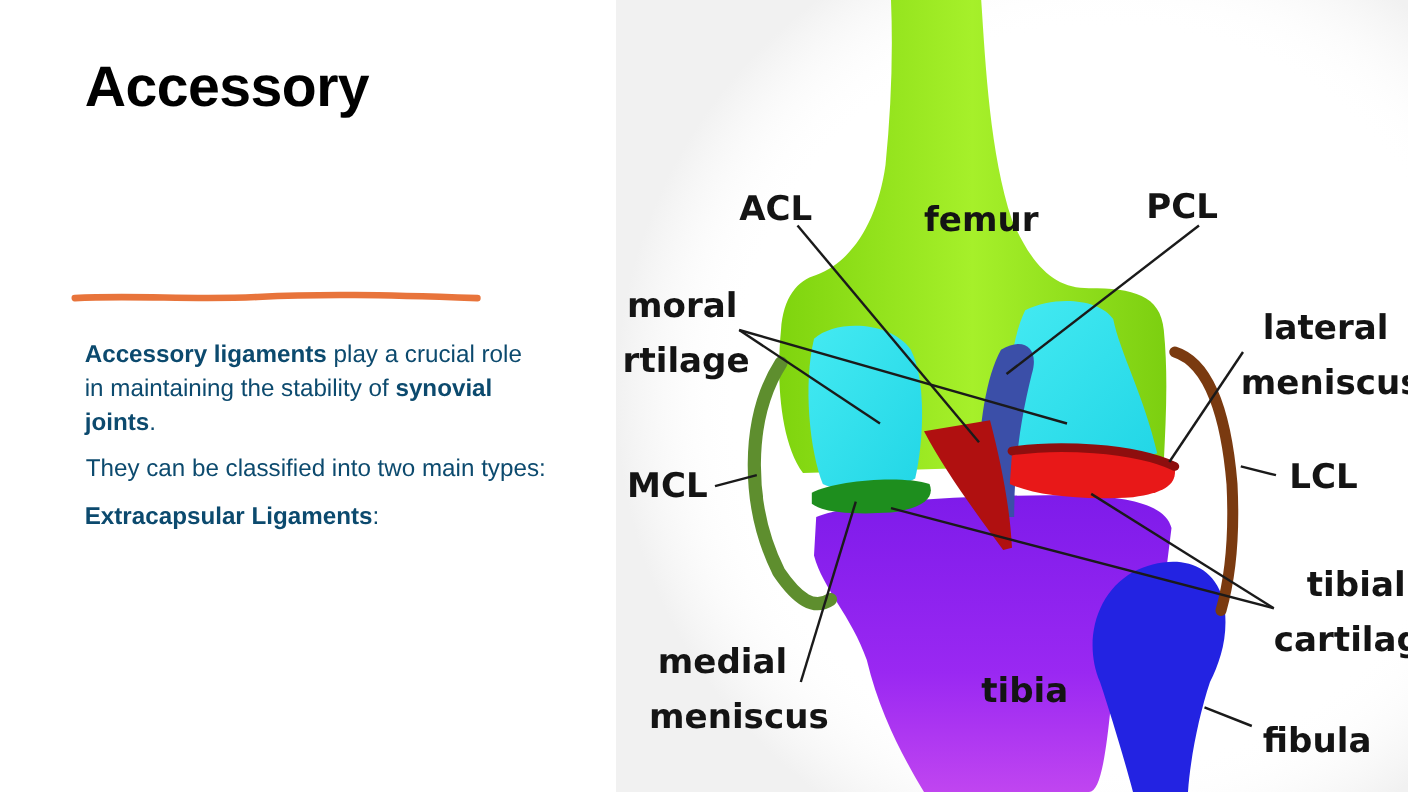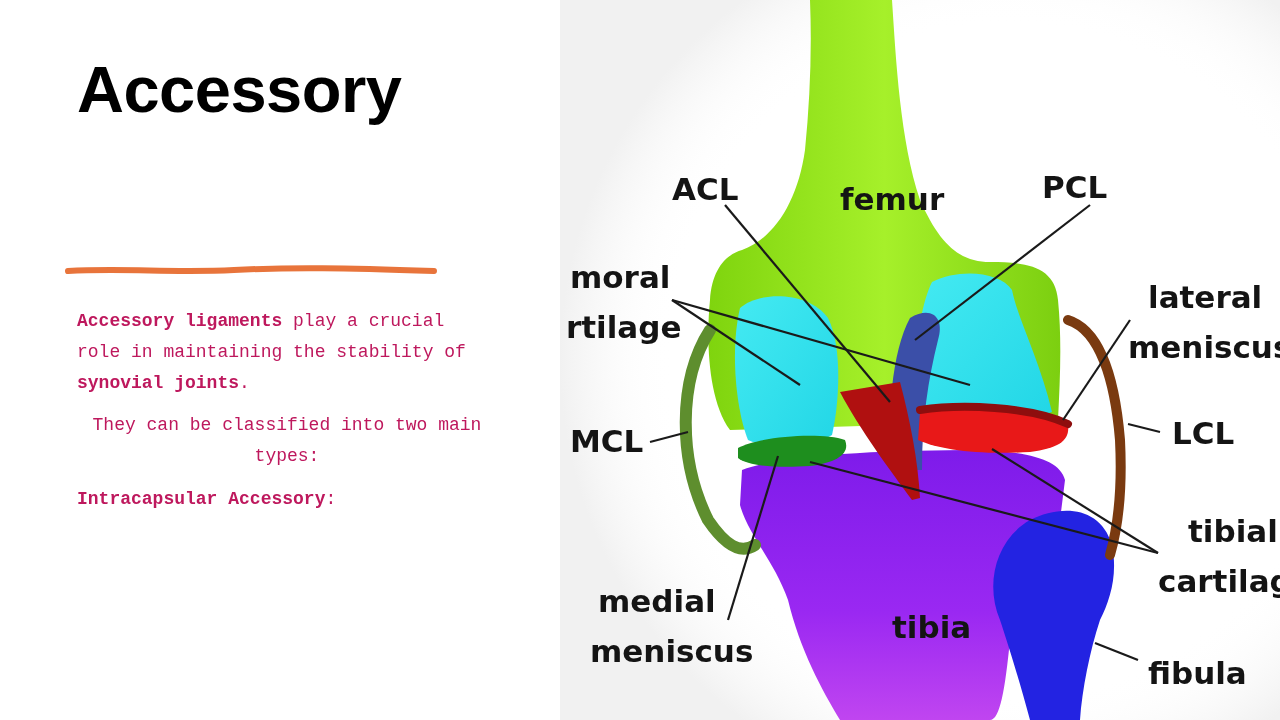--- a/index.html
+++ b/index.html
@@ -13,45 +13,45 @@
     .slide {
       position: relative;
       width: 1280px;
       height: 720px;
       background: #ffffff;
       overflow: hidden;
     }
     .title {
       position: absolute;
       left: 77px;
-      top: 60px;
+      top: 50px;
       margin: 0;
       font-family: "Liberation Sans", sans-serif;
       font-weight: bold;
-      font-size: 65px;
+      font-size: 52px;
       line-height: 59px;
       color: #000000;
       letter-spacing: -0.5px;
     }
     .title span { display: block; }
     .divider {
       position: absolute;
       left: 64px;
       top: 262px;
       width: 374px;
       height: 18px;
     }
     .body-text {
       position: absolute;
       left: 77px;
       top: 306px;
       width: 420px;
-      font-family: Liberation Mono, monospace;
-      font-size: 18px;
-      color: #be185d;
+      font-family: Liberation Sans, sans-serif;
+      font-size: 22px;
+      color: #0c4a6e;
     }
     .body-text p {
       margin: 0;
       line-height: 31px;
     }
     .body-text .para1 { margin-bottom: 11px; }
     .body-text .para2 { margin-bottom: 12px; text-align: center; }
     .body-text .para3 { margin-bottom: 14px; }
     .body-text b { font-weight: bold; }
 
@@ -79,21 +79,21 @@
     <span>Accessory</span>
   </h1>
 
   <svg class="divider" viewBox="0 0 374 18" width="374" height="18">
     <path d="M4 9 C 60 6, 110 11, 170 8 S 280 6, 370 9" stroke="#E8743B" stroke-width="6" stroke-linecap="round" fill="none"></path>
   </svg>
 
   <div class="body-text">
     <p class="para1"><b>Accessory ligaments</b><span> play a crucial role in maintaining the stability of </span><b>synovial joints</b><span>.</span></p>
     <p class="para2 intro-sp-wrap"><span> They can be classified into two main types:</span></p>
-    <p><b>Intracapsular Accessory</b><span>:</span></p>
+    <p><b>Extracapsular Ligaments</b><span>:</span></p>
   </div>
 
   <div class="diagram">
     <svg width="720" height="720" viewBox="0 0 720 720">
       <defs>
         <radialGradient id="vign" cx="0.62" cy="0.5" r="0.62">
           <stop offset="0.75" stop-color="#ffffff" stop-opacity="0"></stop>
           <stop offset="1" stop-color="#f1f1f1" stop-opacity="1"></stop>
         </radialGradient>
         <linearGradient id="femurG" x1="0" y1="0" x2="1" y2="0">

